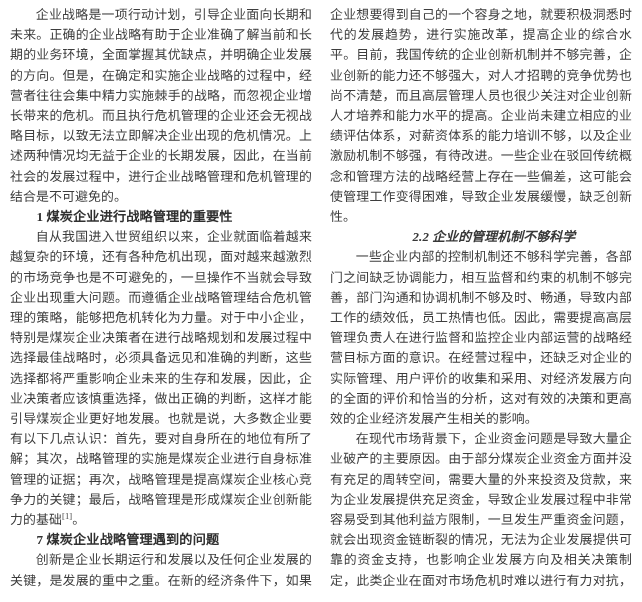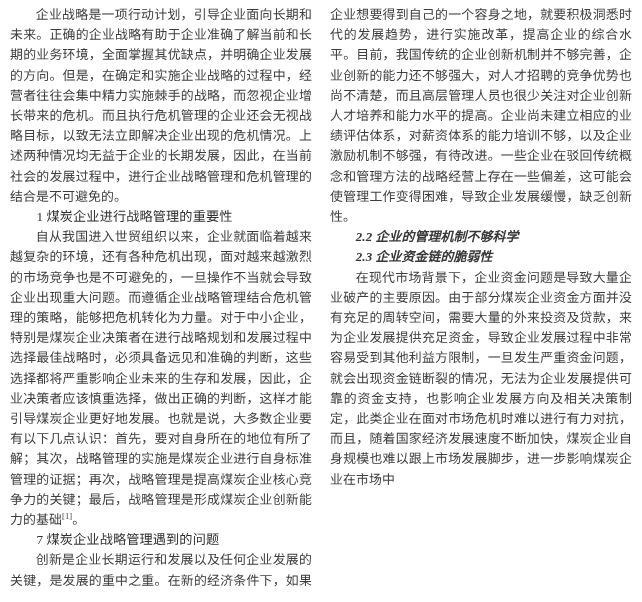--- a/index.html
+++ b/index.html
@@ -30,34 +30,34 @@
     text-align: justify;
   }
   .para {
     margin: 0;
     text-indent: 2em;
   }
   .sec-heading {
     margin: 0;
     font-size: 13.2px;
     line-height: 20.2px;
-    font-weight: 400;
+    font-weight: 700;
     color: #303030;
     text-indent: 2em;
     text-align: left;
   }
   .sub-heading {
     margin: 0;
     font-size: 12.9px;
     line-height: 20.2px;
     font-weight: 600;
     font-style: italic;
     color: #383838;
     text-indent: 2em;
-    text-align: left;
+    text-align: center;
   }
   sup.ref {
     font-size: 8.5px;
     line-height: 0;
     vertical-align: super;
   }
 </style>
 </head>
 <body>
 
@@ -70,19 +70,19 @@
 
     <p class="para"><span>自从我国进入世贸组织以来，企业就面临着越来越复杂的环境，还有各种危机出现，面对越来越激烈的市场竞争也是不可避免的，一旦操作不当就会导致企业出现重大问题。而遵循企业战略管理结合危机管理的策略，能够把危机转化为力量。对于中小企业，特别是煤炭企业决策者在进行战略规划和发展过程中选择最佳战略时，必须具备远见和准确的判断，这些选择都将严重影响企业未来的生存和发展，因此，企业决策者应该慎重选择，做出正确的判断，这样才能引导煤炭企业更好地发展。也就是说，大多数企业要有以下几点认识：首先，要对自身所在的地位有所了解；其次，战略管理的实施是煤炭企业进行自身标准管理的证据；再次，战略管理是提高煤炭企业核心竞争力的关键；最后，战略管理是形成煤炭企业创新能力的基础</span><sup class="ref">[1]</sup><span>。</span></p>
 
     <h2 class="sec-heading">7 煤炭企业战略管理遇到的问题</h2>
 
 
     <p class="para">创新是企业长期运行和发展以及任何企业发展的关键，是发展的重中之重。在新的经济条件下，如果企业想要得到自己的一个容身之地，就要积极洞悉时代的发展趋势，进行实施改革，提高企业的综合水平。目前，我国传统的企业创新机制并不够完善，企业创新的能力还不够强大，对人才招聘的竞争优势也尚不清楚，而且高层管理人员也很少关注对企业创新人才培养和能力水平的提高。企业尚未建立相应的业绩评估体系，对薪资体系的能力培训不够，以及企业激励机制不够强，有待改进。一些企业在驳回传统概念和管理方法的战略经营上存在一些偏差，这可能会使管理工作变得困难，导致企业发展缓慢，缺乏创新性。</p>
 
     <h3 class="sub-heading">2.2 企业的管理机制不够科学</h3>
 
+    <p class="para">一些企业内部的控制机制还不够科学完善，各部门之间缺乏协调能力，相互监督和约束的机制不够完善，部门沟通和协调机制不够及时、畅通，导致内部工作的绩效低，员工热情也低。因此，需要提高高层管理负责人在进行监督和监控企业内部运营的战略经营目标方面的意识。在经营过程中，还缺乏对企业的实际管理、用户评价的收集和采用、对经济发展方向的全面的评价和恰当的分析，这对有效的决策和更高效的企业经济发展产生相关的影响。</p>
 
-    <h3 class="sub-heading">2.3 企业资金链的脆弱性</h3>
 
     <p class="para">在现代市场背景下，企业资金问题是导致大量企业破产的主要原因。由于部分煤炭企业资金方面并没有充足的周转空间，需要大量的外来投资及贷款，来为企业发展提供充足资金，导致企业发展过程中非常容易受到其他利益方限制，一旦发生严重资金问题，就会出现资金链断裂的情况，无法为企业发展提供可靠的资金支持，也影响企业发展方向及相关决策制定，此类企业在面对市场危机时难以进行有力对抗，而且，随着国家经济发展速度不断加快，煤炭企业自身规模也难以跟上市场发展脚步，进一步影响煤炭企业在市场中</p>
 
   </div>
 </div>
 
 </body></html>

